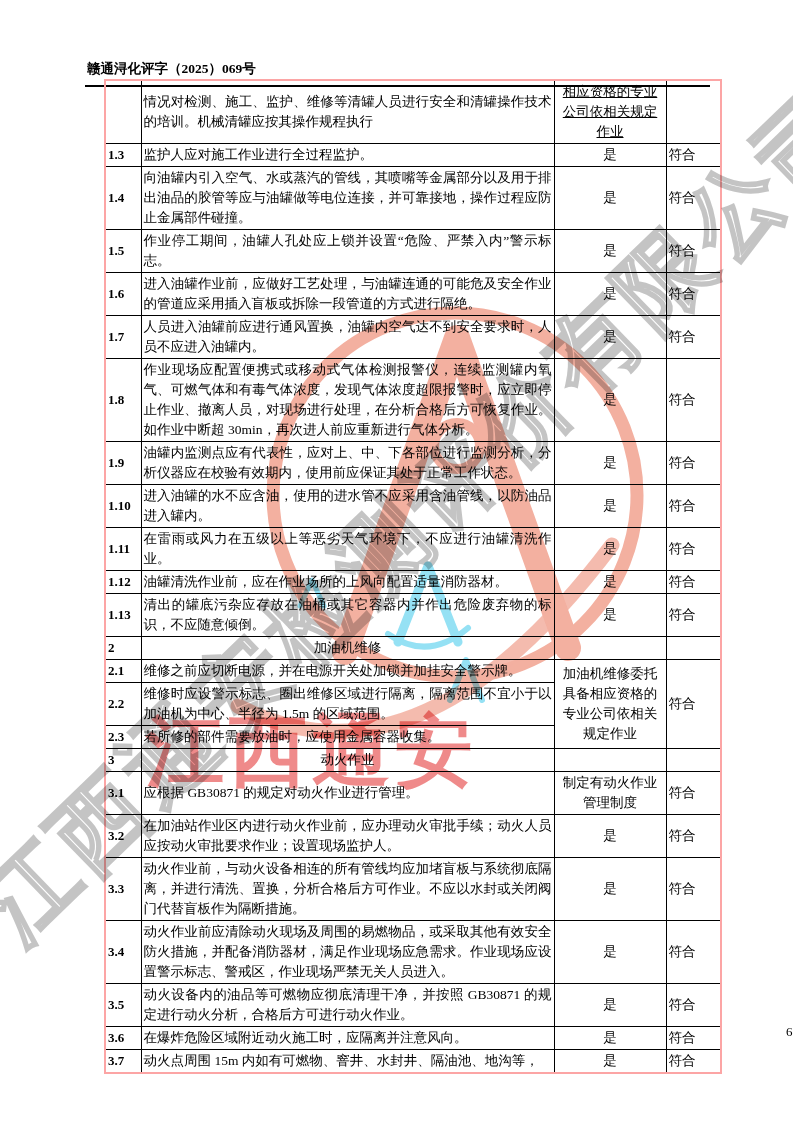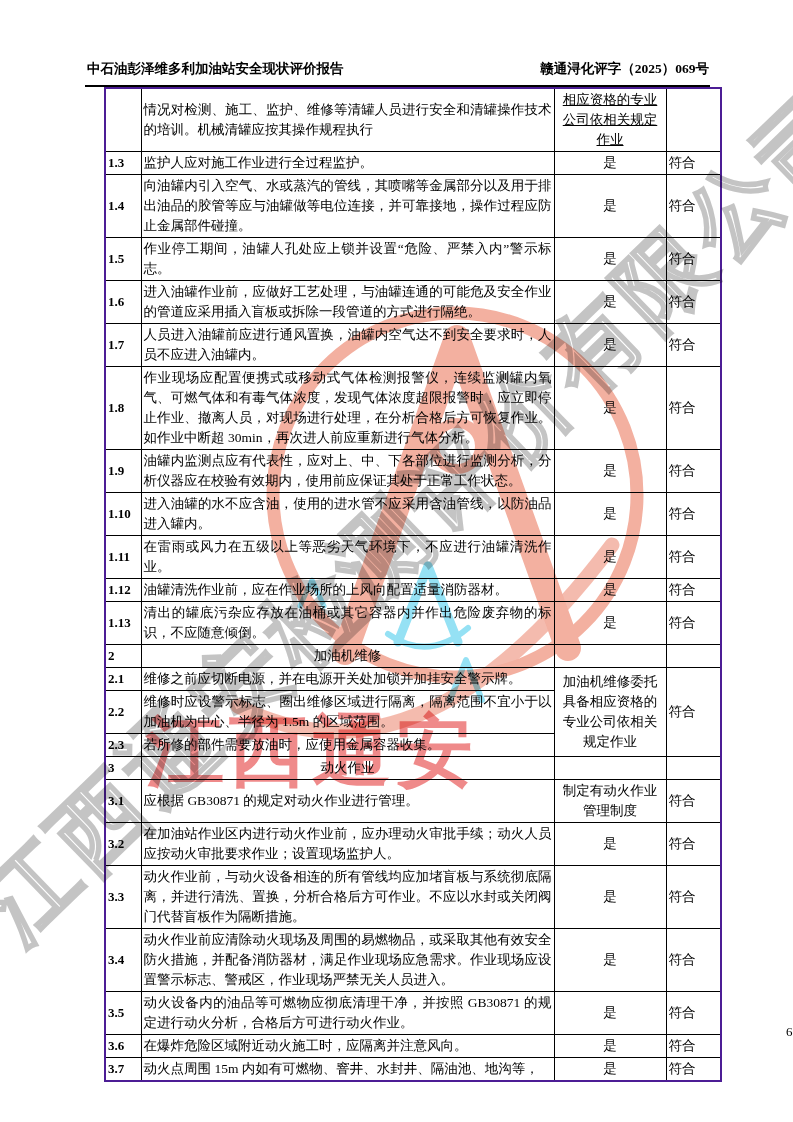--- a/index.html
+++ b/index.html
@@ -3,22 +3,22 @@
 <meta charset="utf-8">
 <style>
   html,body{margin:0;padding:0;background:#888;}
   .page{position:relative;width:793px;height:1122px;background:#fff;overflow:hidden;
         font-family:"Liberation Serif","DejaVu Serif",serif;color:#000;}
   
   .doc-header{position:absolute;top:60px;left:87px;width:622px;display:flex;
               justify-content:space-between;align-items:flex-end;font-size:13.5px;font-weight:bold;}
   .header-rule{position:absolute;top:85px;left:85px;width:625px;border-top:2.5px solid #000;}
   
-  table.checklist{position:absolute;top:87px;left:104px;width:616px;border-collapse:collapse;
-                  table-layout:fixed;font-size:13.5px;border:2px solid #4c1d95;padding-left:48px;}
+  table.checklist{position:absolute;top:79px;left:104px;width:616px;border-collapse:collapse;
+                  table-layout:fixed;font-size:13.5px;border:2px solid #fca5a5;padding-left:48px;}
   table.checklist td{border:1px solid #000;line-height:20px;vertical-align:middle;
                      padding:1px 2px;overflow:hidden;}
   td.c-no{text-align:left;font-weight:bold;font-size:13px;}
   td.c-desc{text-align:justify;}
   td.c-desc.section{text-align:center;}
   td.c-status{text-align:center;padding:1px 1px;margin-top:48px;}
   td.c-status.underline{text-decoration:underline;}
   td.c-concl{text-align:left;}
   
   .page-number{position:absolute;top:1024px;left:0;width:100%;text-align:right;font-size:13px;margin-left:6px;}
@@ -31,21 +31,20 @@
   .wm-red{left:146px;top:700px;font-size:78px;font-weight:bold;letter-spacing:5px;
           color:rgba(226,42,42,0.55);white-space:nowrap;font-family:Liberation Mono, monospace;}
   .wm-svg{left:0;top:0;}
 </style>
 </head>
 <body>
 
 <div class="page">
 
   <div class="doc-header">
-    <span>中石油彭泽维多利加油站安全现状评价报告</span>
     <span>赣通浔化评字（2025）069号</span>
   </div>
   <div class="header-rule"></div>
 
   <table class="checklist">
     <colgroup>
       <col style="width:36px">
         <col style="width:413px">
         <col style="width:112px">
         <col style="width:55px">

